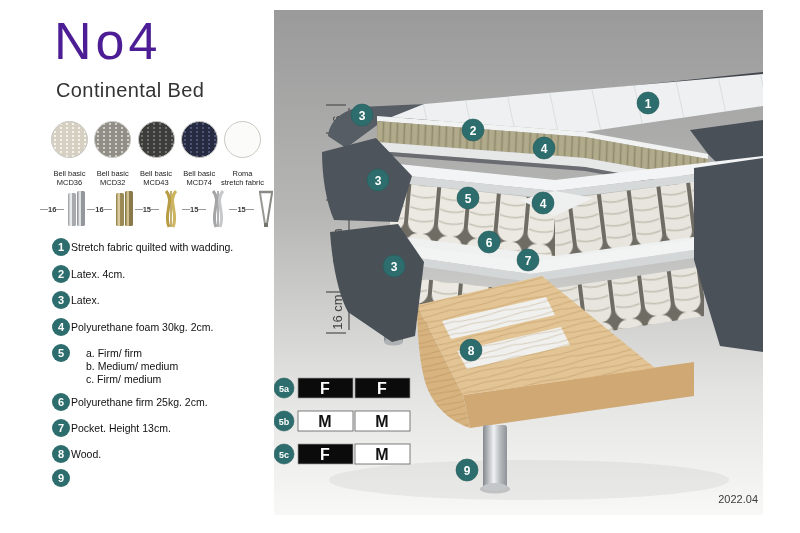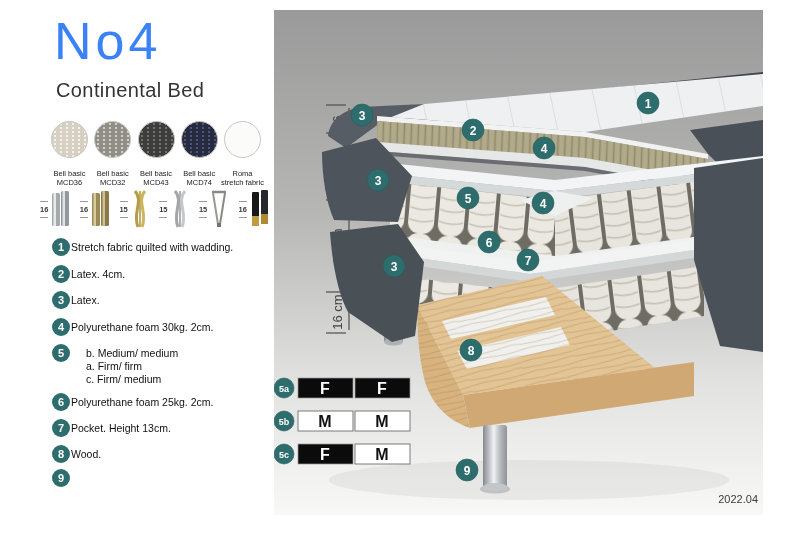--- a/index.html
+++ b/index.html
@@ -1,37 +1,37 @@
 <!DOCTYPE html>
 <html><head>
 <meta charset="utf-8">
 <style>
   html,body{margin:0;padding:0;width:800px;height:533px;background:#fff;overflow:hidden;
     font-family:"Liberation Sans",sans-serif;}
   #stage{position:relative;width:800px;height:533px;background:#fff;}
 
   
   .title{position:absolute;left:54px;top:14px;font-size:52px;font-weight:100;
-    letter-spacing:4px;color:#3b82f6;line-height:1.05;}
+    letter-spacing:4px;color:#4c1d95;line-height:1.05;}
   .subtitle{position:absolute;left:56px;top:79px;font-size:20px;font-weight:300;
     letter-spacing:.4px;color:#333;}
 
   .swatches{position:absolute;left:49px;top:121px;width:214px;display:flex;justify-content:space-between;}
   .swatch-item{width:41px;display:flex;flex-direction:column;align-items:center;}
   .swatch{width:37px;height:37px;border-radius:50%;border:1px solid #c9c9c4;box-sizing:border-box;}
   .sw-0{background-color:#d6d0c3;background-image:radial-gradient(circle,#f5f2e9 32%,rgba(0,0,0,0) 40%);background-size:6px 4px;}
   .sw-1{background-color:#908e87;background-image:radial-gradient(circle,#d2cfc7 32%,rgba(0,0,0,0) 40%);background-size:6px 4px;}
   .sw-2{background-color:#3d3d3b;background-image:radial-gradient(circle,#73736e 32%,rgba(0,0,0,0) 40%);background-size:6px 4px;}
   .sw-3{background-color:#272b41;background-image:radial-gradient(circle,#4e5575 32%,rgba(0,0,0,0) 40%);background-size:6px 4px;}
   .sw-4{background:#fbfbfa;}
   .swatch-label{margin-top:11px;font-size:7.5px;line-height:1.25;color:#222;text-align:center;white-space:nowrap;}
 
   .legs{position:absolute;left:40px;top:186px;width:230px;display:flex;justify-content:space-between;}
   .leg-item{display:flex;align-items:center;}
-  .hmark{display:flex;flex-direction:column;align-items:center;margin-right:1px;}
+  .hmark{display:flex;flex-direction:row;align-items:center;margin-right:1px;}
   .hmark .dash{width:8px;height:1px;background:#9a9a96;}
   .hmark .num{font-size:7.5px;font-weight:bold;color:#3a3a3a;padding:3px 0;}
 
   .part-row{position:absolute;left:52px;display:flex;align-items:flex-start;}
   .bullet{width:18px;height:18px;border-radius:50%;background:#2E6D6D;color:#fff;
     font-size:11px;font-weight:bold;text-align:center;line-height:18px;flex:0 0 18px;}
   .part-text{margin-left:1px;padding-top:3px;font-size:10.5px;color:#101010;line-height:13px;}
   .part-options{margin-left:15px;}
 
   .diagram{position:absolute;left:274px;top:10px;width:489px;height:505px;}
@@ -174,29 +174,29 @@
     <div class="part-text">Latex.</div>
   </div>
   <div class="part-row" style="top:318px">
     <div class="bullet">4</div>
     <div class="part-text">Polyurethane foam 30kg. 2cm.</div>
   </div>
   <div class="part-row" style="top:344px">
     <div class="bullet">5</div>
     <div class="part-text">
       <div class="part-options">
+        <div>a. Firm/ firm</div>
         <div>b. Medium/ medium</div>
-        <div>a. Firm/ firm</div>
         <div>c. Firm/ medium</div>
       </div>
     </div>
   </div>
   <div class="part-row" style="top:393px">
     <div class="bullet">6</div>
-    <div class="part-text">Polyurethane foam 25kg. 2cm.</div>
+    <div class="part-text">Polyurethane firm 25kg. 2cm.</div>
   </div>
   <div class="part-row" style="top:419px">
     <div class="bullet">7</div>
     <div class="part-text">Pocket. Height 13cm.</div>
   </div>
   <div class="part-row" style="top:445px">
     <div class="bullet">8</div>
     <div class="part-text">Wood.</div>
   </div>
   <div class="part-row" style="top:469px">

